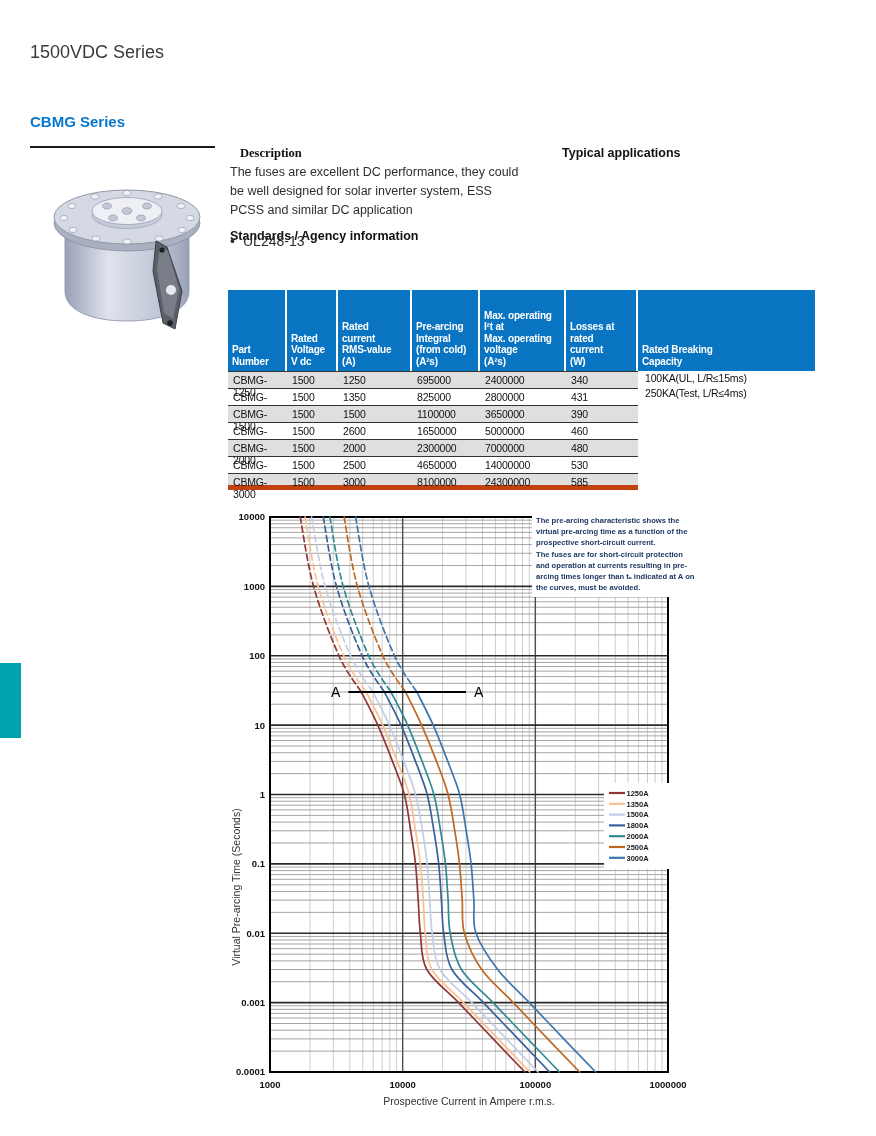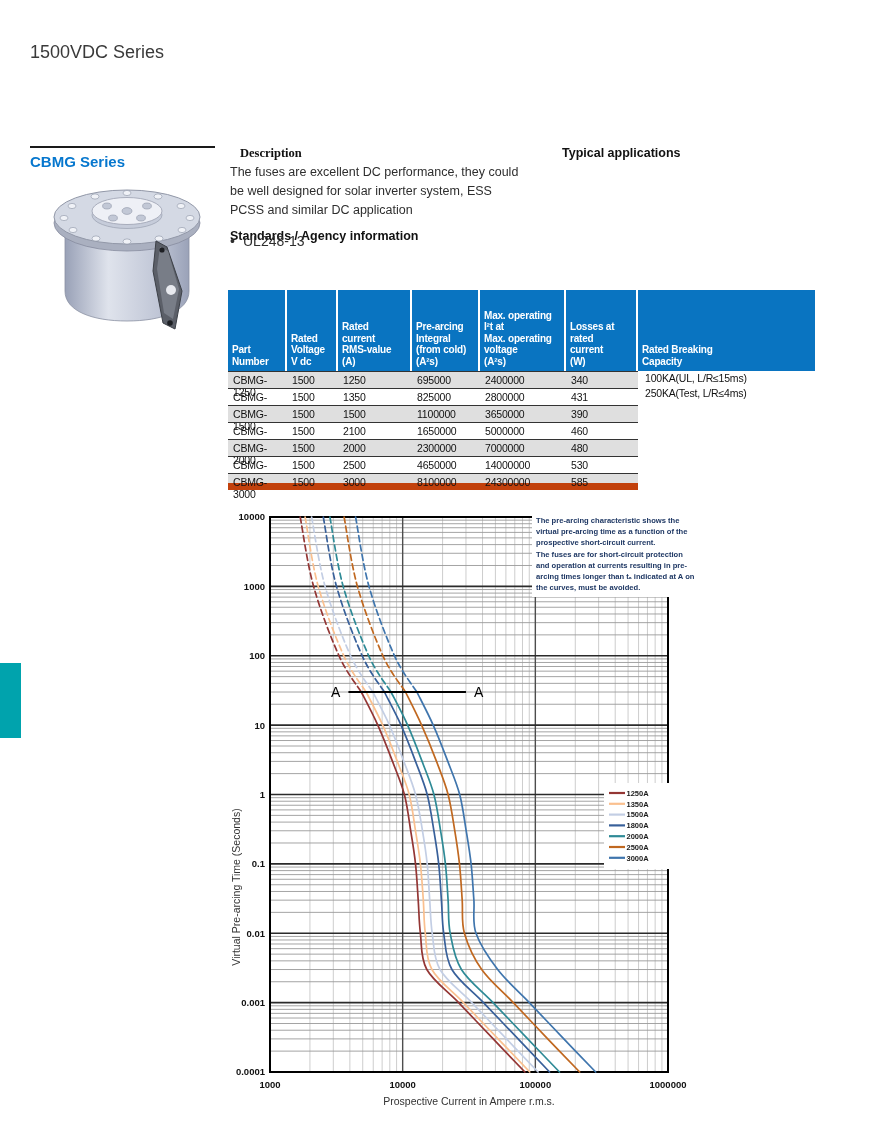--- a/index.html
+++ b/index.html
@@ -2,21 +2,21 @@
 <html><head>
 <meta charset="utf-8">
 <style>
   html,body { margin:0; padding:0; background:#fff; }
   .page {
     position:relative; width:876px; height:1136px; background:#fff; overflow:hidden;
     font-family:"Liberation Sans","DejaVu Sans",sans-serif; color:#222;
   }
   .doc-title { position:absolute; left:30px; top:10px; font-size:27px; font-weight:bold; color:#0677CE; letter-spacing:-0.3px; }
   .doc-subtitle { position:absolute; left:30px; top:42px; font-size:18px; color:#3a3a3a; }
-  .section-heading { position:absolute; left:30px; top:113px; font-size:15px; font-weight:bold; color:#0677CE;margin-top:40px; }
+  .section-heading { position:absolute; left:30px; top:113px; font-size:15px; font-weight:bold; color:#0677CE; }
   .image-divider { position:absolute; left:30px; top:146px; width:185px; height:2px; background:#1a1a1a; }
   .product-image { position:absolute; left:32px; top:151px; width:180px; height:185px; }
   .side-tab { position:absolute; left:0; top:663px; width:21px; height:75px; background:#00A3AD; }
 
   .desc-heading { position:absolute; left:240px; top:146px; font-size:12.5px; font-weight:bold; color:#111;font-family:Liberation Serif, serif; }
   .desc-lines { position:absolute; left:230px; top:163px; font-size:12.5px; line-height:19px; color:#2e2e2e; width:330px; }
   .std-heading { position:absolute; left:230px; top:229px; font-size:12.5px; font-weight:bold; color:#111; }
   .std-items { position:absolute; left:230px; top:233px; font-size:14px; color:#2e2e2e; }
   .apps-heading { position:absolute; left:562px; top:146px; font-size:12.5px; font-weight:bold; color:#111; }
   .apps-items { position:absolute; left:562px; top:163px; font-size:12.5px; line-height:20px; color:#2e2e2e; }
@@ -29,21 +29,21 @@
     grid-template-rows:81px repeat(7,17px);
   }
   .th {
     background:#0974C1; color:#fff; font-weight:bold; font-size:10px; line-height:11.5px;
     padding:0 9px 4px 4px; display:flex; align-items:flex-end; white-space:pre-line;
     border-right:2px solid #fff; letter-spacing:-0.2px;
   }
   .th.last { border-right:none; }
   .td { font-size:10.5px; letter-spacing:-0.2px; padding:2px 0 0 5px; border-top:1px solid #333; color:#111; }
   .td.shade { background:#DFDFDF; }
-  .td.lastrow { border-bottom:7px solid #c2410c; }
+  .td.lastrow { border-bottom:5px solid #c2410c; }
   .bc-cell { grid-column:7; grid-row:2 / span 7; background:#fff; font-size:10.5px; letter-spacing:-0.2px; padding:0 0 0 7px; line-height:15px; color:#111; }
 
   .chart-wrap { position:absolute; left:228px; top:507px; width:560px; height:612px; }
   svg { font-family:"Liberation Sans","DejaVu Sans",sans-serif; }
 </style>
 </head>
 <body>
 
 <div class="page">
 
@@ -147,21 +147,21 @@
       <div class="td">2800000</div>
       <div class="td">431</div>
       <div class="td shade">CBMG-1500</div>
       <div class="td shade">1500</div>
       <div class="td shade">1500</div>
       <div class="td shade">1100000</div>
       <div class="td shade">3650000</div>
       <div class="td shade">390</div>
       <div class="td">CBMG-1800</div>
       <div class="td">1500</div>
-      <div class="td">2100</div>
+      <div class="td">2600</div>
       <div class="td">1650000</div>
       <div class="td">5000000</div>
       <div class="td">460</div>
       <div class="td shade">CBMG-2000</div>
       <div class="td shade">1500</div>
       <div class="td shade">2000</div>
       <div class="td shade">2300000</div>
       <div class="td shade">7000000</div>
       <div class="td shade">480</div>
       <div class="td">CBMG-2500</div>

